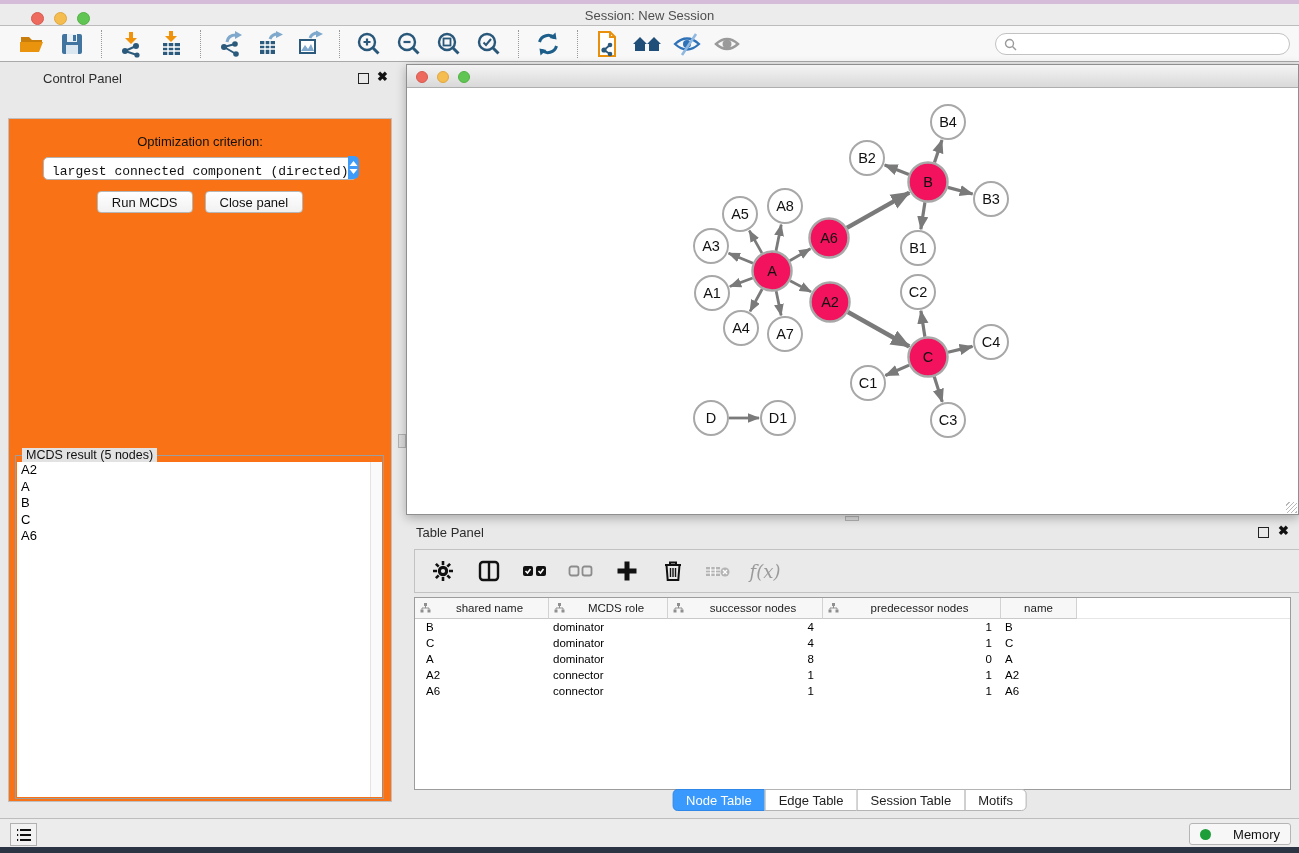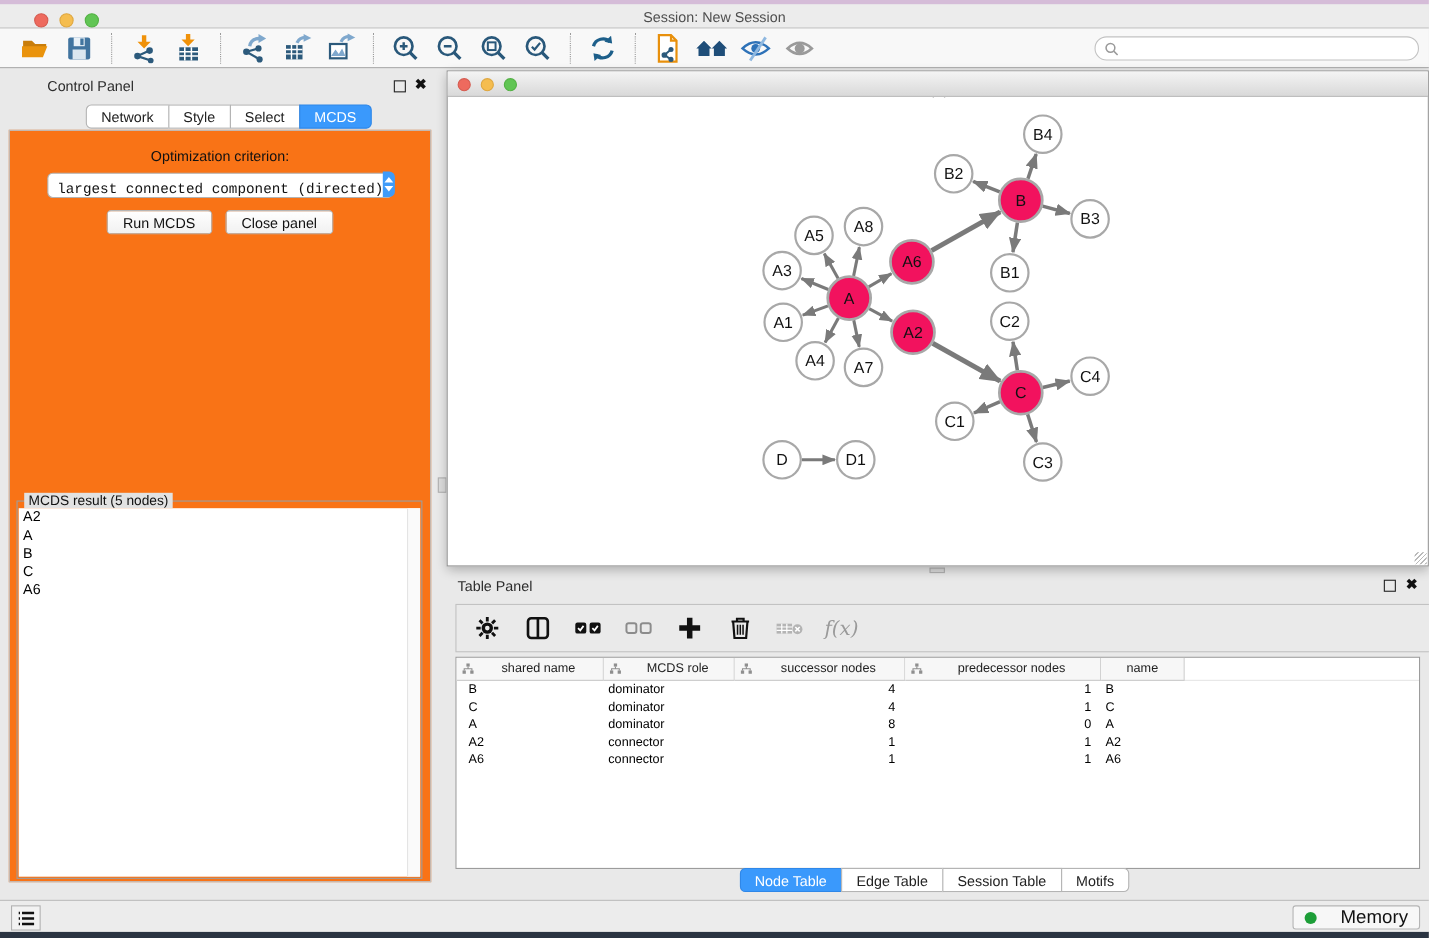--- a/index.html
+++ b/index.html
@@ -85,21 +85,21 @@
   .tr { display:flex; height:16px; align-items:center; }
   .td { font-size:11.5px; color:#000; overflow:hidden; white-space:nowrap; }
   .td.al { padding-left:11px; text-align:left; }
   .td.al2 { padding-left:4px; text-align:left; }
   .td.ar { padding-right:9px; text-align:right; }
   .tp-tabs { left:50%; transform:translateX(-50%); top:274px; }
 
   
   .statusbar { position:absolute; left:0; top:818px; width:1299px; height:29px; background:#ececec; border-top:1px solid #bdbdbd; }
   .list-btn { position:absolute; left:10px; top:4px; width:27px; height:23px; background:#f2f2f2; border:1px solid #b1b1b1; display:flex; align-items:center; justify-content:center; }
-  .memory-btn { position:absolute; right:8px; top:4px; height:22px; padding:0 10px; background:#f7f7f7; border:1px solid #b5b5b5; border-radius:3px; display:flex; align-items:center; gap:22px; font-size:17px; color:#111;margin-left:20px; }
+  .memory-btn { position:absolute; right:8px; top:4px; height:22px; padding:0 10px; background:#f7f7f7; border:1px solid #b5b5b5; border-radius:3px; display:flex; align-items:center; gap:22px; font-size:13px; color:#111;margin-left:20px; }
   .mem-dot { width:11px; height:11px; border-radius:50%; background:#1d9e38; }
 </style>
 </head>
 <body>
 
 <div class="desktop-top"></div>
 <div class="desktop-bottom"></div>
 
 <div class="titlebar">
   <span class="tl red"></span>
@@ -241,26 +241,20 @@
         <path d="M8.5 8.5 L12 12" stroke="#9a9a9a" stroke-width="1.4"></path>
       </svg>
     <input class="search-input" placeholder="" style="">
   </div>
 </div>
 
 <div class="control-panel">
   <div class="cp-header">Control Panel</div>
   <span class="panel-float cp-float"></span>
   <span class="panel-close cp-close">✖</span>
-  <div class="seg-tabs cp-tabs" id="cp-tabs">
-      <div class="seg-tab">Network</div>
-      <div class="seg-tab">Style</div>
-      <div class="seg-tab">Select</div>
-      <div class="seg-tab selected">MCDS</div>
-    </div>
   <div class="cp-body">
     <div class="opt-label">Optimization criterion:</div>
     <div class="criterion-select">
       <span class="val">largest connected component (directed)</span>
       <span class="stepper">
         <svg width="11" height="15" viewBox="0 0 11 15">
             <path d="M5.5 1 L9.5 6 H1.5 z" fill="#fff"></path>
             <path d="M5.5 14 L1.5 9 H9.5 z" fill="#fff"></path>
           </svg>
       </span>

